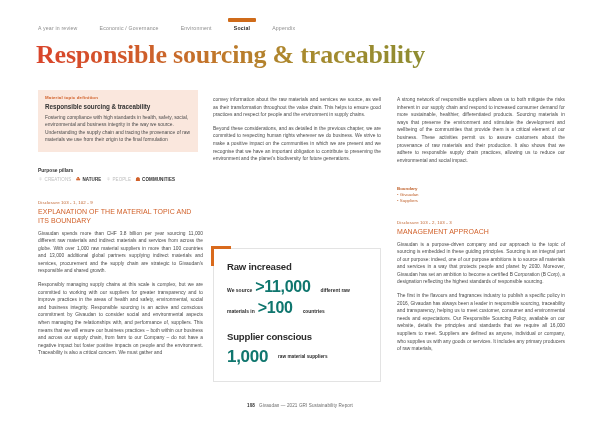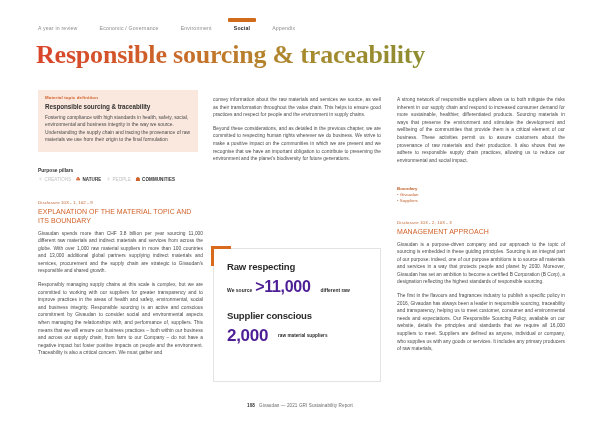--- a/index.html
+++ b/index.html
@@ -110,21 +110,21 @@
     position:absolute;left:-3px;top:-3px;width:17px;height:17px;
     border-left:3.4px solid #d96a1c;border-top:3.4px solid #d96a1c;
   }
   .stat-block-title{
     font-size:9.6px;font-weight:bold;color:#2c2c2c;letter-spacing:-.2px;
     margin-bottom:7px;
   }
   .stat-line{display:flex;align-items:baseline;flex-wrap:wrap;margin-bottom:5px;}
   .stat-small{font-size:5px;font-weight:bold;color:#2c2c2c;margin-right:3px;}
   .stat-big{
-    font-size:16px;font-weight:bold;color:#4c1d95;letter-spacing:-.3px;
+    font-size:16px;font-weight:bold;color:#0f766e;letter-spacing:-.3px;
     line-height:16px;margin-right:10px;
   }
   .stat-after{font-size:4.9px;font-weight:bold;color:#2c2c2c;line-height:6px;}
   .stats-sep{height:10px;}
   .stat-row2{display:flex;align-items:center;margin-bottom:4px;}
   .stat-row2 .stat-big{font-size:17px;}
   .stat-lbl2{font-size:4.7px;font-weight:bold;color:#2c2c2c;line-height:6.2px;}
 
   
   .footer{
@@ -205,32 +205,37 @@
   <div class="col" style="left:397px;top:220px;width:168px;">
     <div class="disclosure">Disclosure 103 - 2, 103 - 3</div>
     <div class="sec-head">MANAGEMENT APPROACH</div>
     <p class="para">Givaudan is a purpose-driven company and our approach to the topic of sourcing is embedded in these guiding principles. Sourcing is an integral part of our purpose: indeed, one of our purpose ambitions is to source all materials and services in a way that protects people and planet by 2030. Moreover, Givaudan has set an ambition to become a certified B Corporation (B Corp), a designation reflecting the highest standards of responsible sourcing.</p>
     <p class="para">The first in the flavours and fragrances industry to publish a specific policy in 2016, Givaudan has always been a leader in responsible sourcing, traceability and transparency, helping us to meet customer, consumer and environmental needs and expectations. Our Responsible Sourcing Policy, available on our website, details the principles and standards that we require all 16,000 suppliers to meet. Suppliers are defined as anyone, individual or company, who supplies us with any goods or services. It includes any primary producers of raw materials,</p>
   </div>
 
   <div class="stats">
     <span class="stats-corner"></span>
 
-    <div class="stat-block-title">Raw respecting</div>
+    <div class="stat-block-title">Raw increased</div>
     <div class="stat-line">
       <span class="stat-small">We source</span>
       <span class="stat-big">&gt;11,000</span>
       <span class="stat-after">different raw</span>
     </div>
+    <div class="stat-line">
+      <span class="stat-small">materials in</span>
+      <span class="stat-big">&gt;100</span>
+      <span class="stat-after">countries</span>
+    </div>
 
     <div class="stats-sep"></div>
 
     <div class="stat-block-title">Supplier conscious</div>
     <div class="stat-row2">
-      <span class="stat-big">2,000</span>
+      <span class="stat-big">1,000</span>
       <span class="stat-lbl2">raw material suppliers</span>
     </div>
   </div>
 
   <div class="footer">
     <span class="pg">108</span>
     <span>Givaudan  —  2021 GRI Sustainability Report</span>
   </div>
 
 </div>

